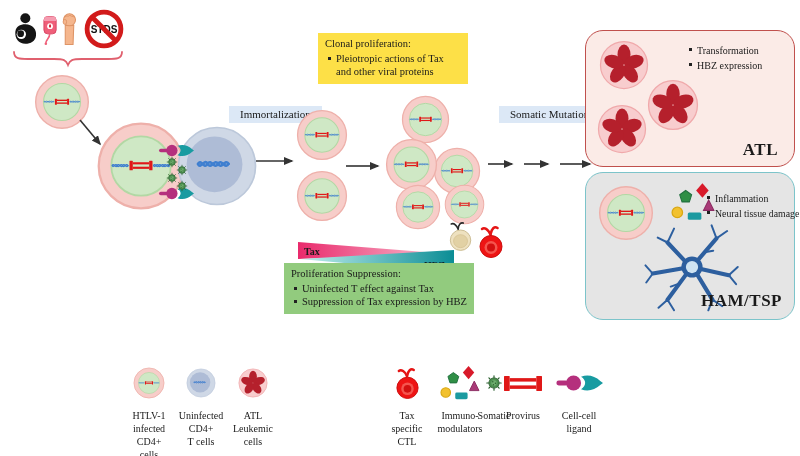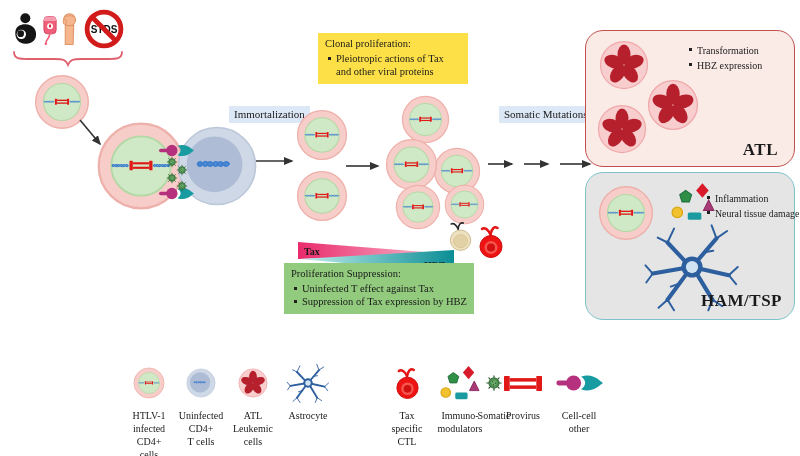--- a/index.html
+++ b/index.html
@@ -1,19 +1,19 @@
 <!DOCTYPE html>
 <html><head>
 <meta charset="utf-8">
 <style>
   html,body{margin:0;padding:0;background:#fff;}
   .canvas{position:relative;width:800px;height:456px;background:#ffffff;overflow:hidden;
           font-family:"Liberation Serif", serif;color:#1a1a1a;}
   .abs{position:absolute;}
-  .label-box{background:#dce8f6;font-size:11px;text-align:center;padding:2px 5px;line-height:1.2;}
+  .label-box{background:#dce8f6;font-size:11px;text-align:center;padding:2px 11px;line-height:1.2;}
   .note-box{font-size:10.5px;line-height:1.3;padding:4px 7px 5px 7px;}
   .note-title{margin:0 0 1px 0;}
   .b-item{display:flex;gap:5px;align-items:flex-start;margin-left:3px;}
   .b-item::before{content:"";width:3px;height:3px;background:#222;flex:none;margin-top:5px;}
   .b-item.nowrap span{white-space:nowrap;}
   .big-label{font-weight:bold;font-size:17px;letter-spacing:.5px;}
   .lg-item{position:absolute;top:360px;display:flex;flex-direction:column;align-items:center;}
   .lg-icon{height:46px;display:flex;align-items:center;justify-content:center;}
   .lg-label{font-size:10px;line-height:1.3;text-align:center;white-space:pre-line;margin-top:3px;}
   svg{display:block;}
@@ -402,28 +402,20 @@
   <div class="lg-item" style="left:227px;width:52px;">
     <div class="lg-icon">
       <svg width="30" height="30" viewBox="0 0 100 100">
           <use href="#sym-flower"></use>
         </svg>
     </div>
     <div class="lg-label">ATL
 Leukemic
 cells</div>
   </div>
-  <div class="lg-item" style="left:277px;width:62px;">
-    <div class="lg-icon">
-      <svg width="54" height="44" viewBox="0 0 120 120">
-          <use href="#sym-astro"></use>
-        </svg>
-    </div>
-    <div class="lg-label">Astrocyte</div>
-  </div>
   <div class="lg-item" style="left:385px;width:44px;">
     <div class="lg-icon">
       <svg width="27" height="33" viewBox="0 0 56 68">
           <use href="#sym-ctl"></use>
         </svg>
     </div>
     <div class="lg-label">Tax
 specific
 CTL</div>
   </div>
@@ -452,16 +444,16 @@
     </div>
     <div class="lg-label">Provirus</div>
   </div>
   <div class="lg-item" style="left:548px;width:62px;">
     <div class="lg-icon">
       <svg width="48" height="20" viewBox="0 0 70 28">
           <use href="#sym-ligand"></use>
         </svg>
     </div>
     <div class="lg-label">Cell-cell
-other</div>
+ligand</div>
   </div>
 
 </div>
 
 </body></html>

